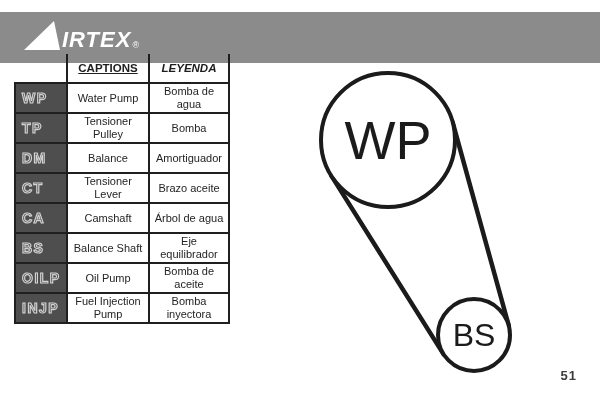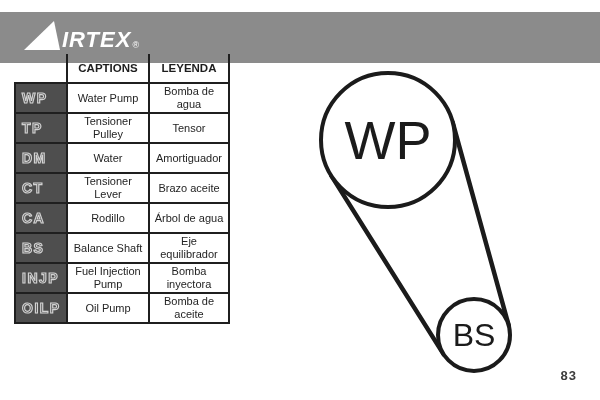--- a/index.html
+++ b/index.html
@@ -57,22 +57,22 @@
   .legend th {
     height: 28px;
     font-size: 11.5px;
     font-weight: bold;
     color: #1d1d1d;
     text-align: center;
     vertical-align: middle;
     padding: 0 2px;
     border: none;
   }
-  .legend th.th-captions { border-left: 2px solid #1f1f1f; border-right: 2px solid #1f1f1f; }
-  .legend th.th-leyenda  { border-right: 2px solid #1f1f1f; }
+  .legend th.th-captions { border-left: 2px solid #1f1f1f; border-right: 2px solid #1f1f1f; text-decoration: underline; }
+  .legend th.th-leyenda  { border-right: 2px solid #1f1f1f; font-style: italic; }
 
   .legend td {
     height: 28px;
     border: 2px solid #1f1f1f;
     font-size: 11px;
     line-height: 1.18;
     color: #242424;
     text-align: center;
     vertical-align: middle;
     padding: 0 3px;
@@ -160,59 +160,59 @@
     </thead>
     <tbody>
       <tr>
         <td class="abbr"><span class="abbr-text">WP</span></td>
         <td>Water Pump</td>
         <td>Bomba de agua</td>
       </tr>
       <tr>
         <td class="abbr"><span class="abbr-text">TP</span></td>
         <td>Tensioner Pulley</td>
-        <td>Tensor</td>
+        <td>Bomba</td>
       </tr>
       <tr>
         <td class="abbr"><span class="abbr-text">DM</span></td>
-        <td>Water</td>
+        <td>Balance</td>
         <td>Amortiguador</td>
       </tr>
       <tr>
         <td class="abbr"><span class="abbr-text">CT</span></td>
         <td>Tensioner Lever</td>
         <td>Brazo aceite</td>
       </tr>
       <tr>
         <td class="abbr"><span class="abbr-text">CA</span></td>
-        <td>Rodillo</td>
+        <td>Camshaft</td>
         <td>Árbol de agua</td>
       </tr>
       <tr>
         <td class="abbr"><span class="abbr-text">BS</span></td>
         <td>Balance Shaft</td>
         <td>Eje equilibrador</td>
       </tr>
       <tr>
+        <td class="abbr"><span class="abbr-text">OILP</span></td>
+        <td>Oil Pump</td>
+        <td>Bomba de aceite</td>
+      </tr>
+      <tr>
         <td class="abbr"><span class="abbr-text">INJP</span></td>
         <td>Fuel Injection Pump</td>
         <td>Bomba inyectora</td>
-      </tr>
-      <tr>
-        <td class="abbr"><span class="abbr-text">OILP</span></td>
-        <td>Oil Pump</td>
-        <td>Bomba de aceite</td>
       </tr>
     </tbody>
   </table>
 
   <svg class="diagram" viewBox="0 0 600 400">
     <line class="belt" x1="331.3" y1="175.6" x2="443.5" y2="354.1"></line>
     <line class="belt" x1="452.6" y1="122.2" x2="508.7" y2="325.4"></line>
     <circle class="pulley" cx="388" cy="140" r="67"></circle>
     <circle class="pulley" cx="474" cy="335" r="36"></circle>
     <text class="pulley-label wp" x="388" y="159">WP</text>
     <text class="pulley-label bs" x="474" y="346">BS</text>
   </svg>
 
-  <div class="page-number">83</div>
+  <div class="page-number">51</div>
 
 </div>
 
 </body></html>

